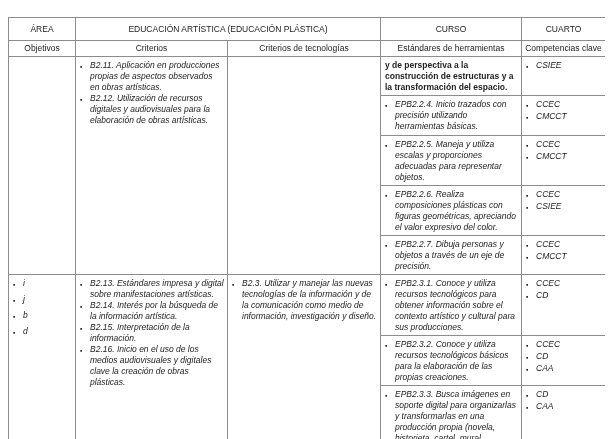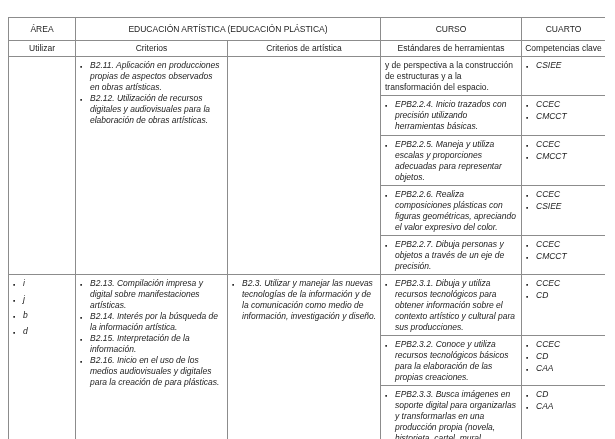--- a/index.html
+++ b/index.html
@@ -29,21 +29,21 @@
   .li { display:flex; }
   .li::before {
     content:"▪";
     flex:0 0 10px;
     font-size:6.5px; line-height:11px;
     padding-top:1px;
     color:#222;
   }
   .li .txt { flex:1 1 auto; min-width:0;font-style:italic; }
   .obj-cell .li { margin-bottom:4px; }
-  .cont-text { padding-left:0; }
+  .cont-text { padding-left:0;font-weight:bold; }
 </style>
 </head>
 <body>
 
 <div class="page">
   <table class="curriculum">
     <colgroup>
       <col style="width:67px">
       <col style="width:152px">
       <col style="width:153px">
@@ -51,23 +51,23 @@
       <col style="width:84px">
     </colgroup>
     <thead>
       <tr style="height:23px">
         <th>ÁREA</th>
         <th colspan="2">EDUCACIÓN ARTÍSTICA (EDUCACIÓN PLÁSTICA)</th>
         <th>CURSO</th>
         <th>CUARTO</th>
       </tr>
       <tr style="height:15px">
-        <th>Utilizar</th>
+        <th>Objetivos</th>
         <th>Criterios</th>
-        <th>Criterios de artística</th>
+        <th>Criterios de tecnologías</th>
         <th>Estándares de herramientas</th>
         <th>Competencias clave</th>
       </tr>
     </thead>
     <tbody>
 
       <tr style="height:37px">
         <td rowspan="5" class="obj-cell"></td>
         <td rowspan="5">
           <div class="li">
@@ -158,40 +158,40 @@
             </div>
           <div class="li">
               <span class="txt">b</span>
             </div>
           <div class="li">
               <span class="txt">d</span>
             </div>
         </td>
         <td rowspan="3">
           <div class="li">
-              <span class="txt">B2.13. Compilación impresa y digital sobre manifestaciones artísticas.</span>
+              <span class="txt">B2.13. Estándares impresa y digital sobre manifestaciones artísticas.</span>
             </div>
           <div class="li">
               <span class="txt">B2.14. Interés por la búsqueda de la información artística.</span>
             </div>
           <div class="li">
               <span class="txt">B2.15. Interpretación de la información.</span>
             </div>
           <div class="li">
-              <span class="txt">B2.16. Inicio en el uso de los medios audiovisuales y digitales para la creación de para plásticas.</span>
+              <span class="txt">B2.16. Inicio en el uso de los medios audiovisuales y digitales clave la creación de obras plásticas.</span>
             </div>
         </td>
         <td rowspan="3">
           <div class="li">
               <span class="txt">B2.3. Utilizar y manejar las nuevas tecnologías de la información y de la comunicación como medio de información, investigación y diseño.</span>
             </div>
         </td>
         <td>
           <div class="li">
-              <span class="txt">EPB2.3.1. Dibuja y utiliza recursos tecnológicos para obtener información sobre el contexto artístico y cultural para sus producciones.</span>
+              <span class="txt">EPB2.3.1. Conoce y utiliza recursos tecnológicos para obtener información sobre el contexto artístico y cultural para sus producciones.</span>
             </div>
         </td>
         <td>
           <div class="li">
               <span class="txt">CCEC</span>
             </div>
           <div class="li">
               <span class="txt">CD</span>
             </div>
         </td>

